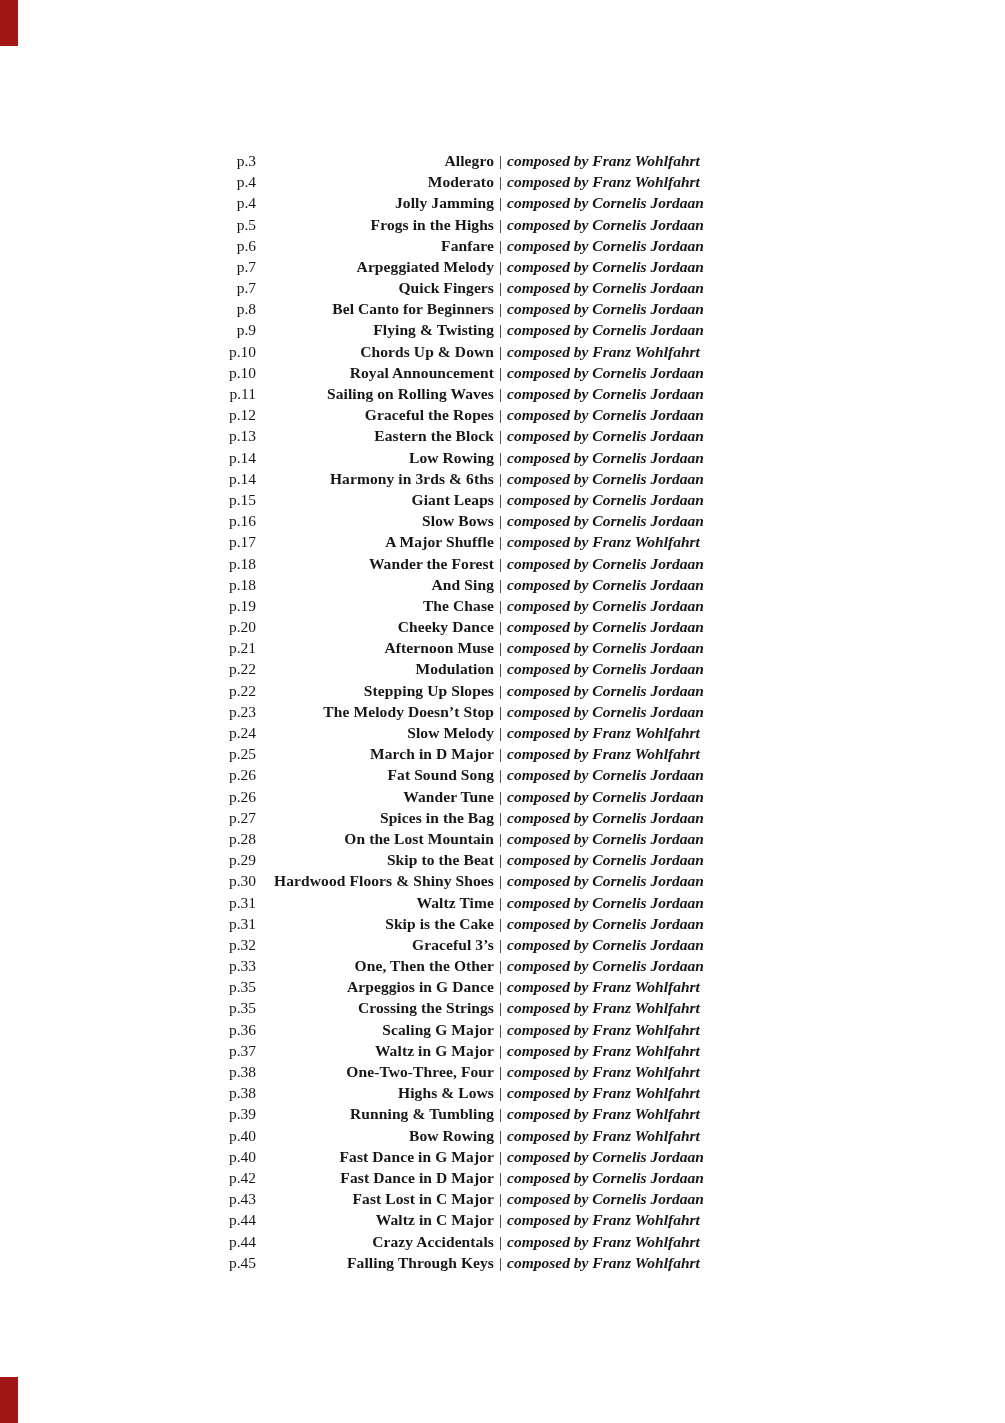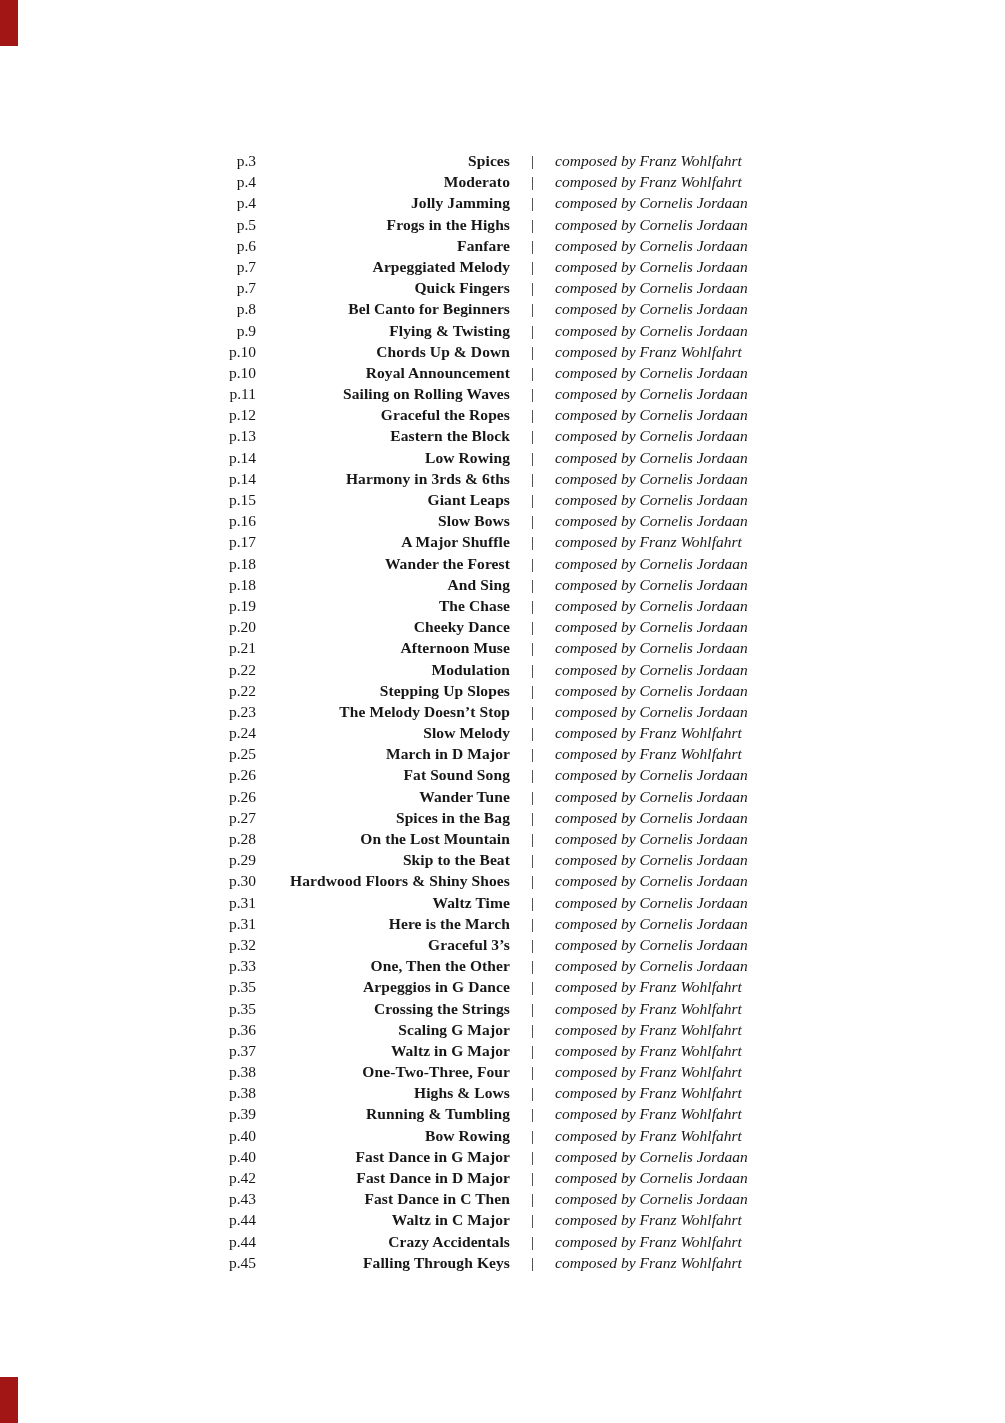--- a/index.html
+++ b/index.html
@@ -29,26 +29,25 @@
 
   .toc {
     position: absolute;
     top: 150px;
     left: 0;
     right: 0;
   }
 
   .row {
     display: flex;
-    align-items: center;
+    align-items: flex-end;
     height: 21.2px;
     font-size: 15.5px;
     line-height: 21.2px;
     white-space: nowrap;
-    gap: 16px;
   }
 
   .pg {
     flex: 0 0 256px;
     text-align: right;
   }
 
   .title {
     flex: 0 0 238px;
     text-align: right;
@@ -56,32 +55,33 @@
     letter-spacing: 0.1px;
   }
 
   .sep {
     margin: 0 5px 0 5px;
     font-weight: 400;
   }
 
   .credit {
     font-style: italic;
+    font-weight: bold;
   }
 </style>
 </head>
 <body>
 
 <div class="sheet">
   <div class="bleed top"></div>
   <div class="bleed bottom"></div>
   <div class="toc">
       <div class="row">
         <span class="pg">p.3</span>
-        <span class="title">Spices</span>
+        <span class="title">Allegro</span>
         <span class="sep">|</span>
         <span class="credit">composed by Franz Wohlfahrt</span>
       </div>
       <div class="row">
         <span class="pg">p.4</span>
         <span class="title">Moderato</span>
         <span class="sep">|</span>
         <span class="credit">composed by Franz Wohlfahrt</span>
       </div>
       <div class="row">
@@ -283,21 +283,21 @@
         <span class="credit">composed by Cornelis Jordaan</span>
       </div>
       <div class="row">
         <span class="pg">p.31</span>
         <span class="title">Waltz Time</span>
         <span class="sep">|</span>
         <span class="credit">composed by Cornelis Jordaan</span>
       </div>
       <div class="row">
         <span class="pg">p.31</span>
-        <span class="title">Here is the March</span>
+        <span class="title">Skip is the Cake</span>
         <span class="sep">|</span>
         <span class="credit">composed by Cornelis Jordaan</span>
       </div>
       <div class="row">
         <span class="pg">p.32</span>
         <span class="title">Graceful 3’s</span>
         <span class="sep">|</span>
         <span class="credit">composed by Cornelis Jordaan</span>
       </div>
       <div class="row">
@@ -361,21 +361,21 @@
         <span class="credit">composed by Cornelis Jordaan</span>
       </div>
       <div class="row">
         <span class="pg">p.42</span>
         <span class="title">Fast Dance in D Major</span>
         <span class="sep">|</span>
         <span class="credit">composed by Cornelis Jordaan</span>
       </div>
       <div class="row">
         <span class="pg">p.43</span>
-        <span class="title">Fast Dance in C Then</span>
+        <span class="title">Fast Lost in C Major</span>
         <span class="sep">|</span>
         <span class="credit">composed by Cornelis Jordaan</span>
       </div>
       <div class="row">
         <span class="pg">p.44</span>
         <span class="title">Waltz in C Major</span>
         <span class="sep">|</span>
         <span class="credit">composed by Franz Wohlfahrt</span>
       </div>
       <div class="row">

